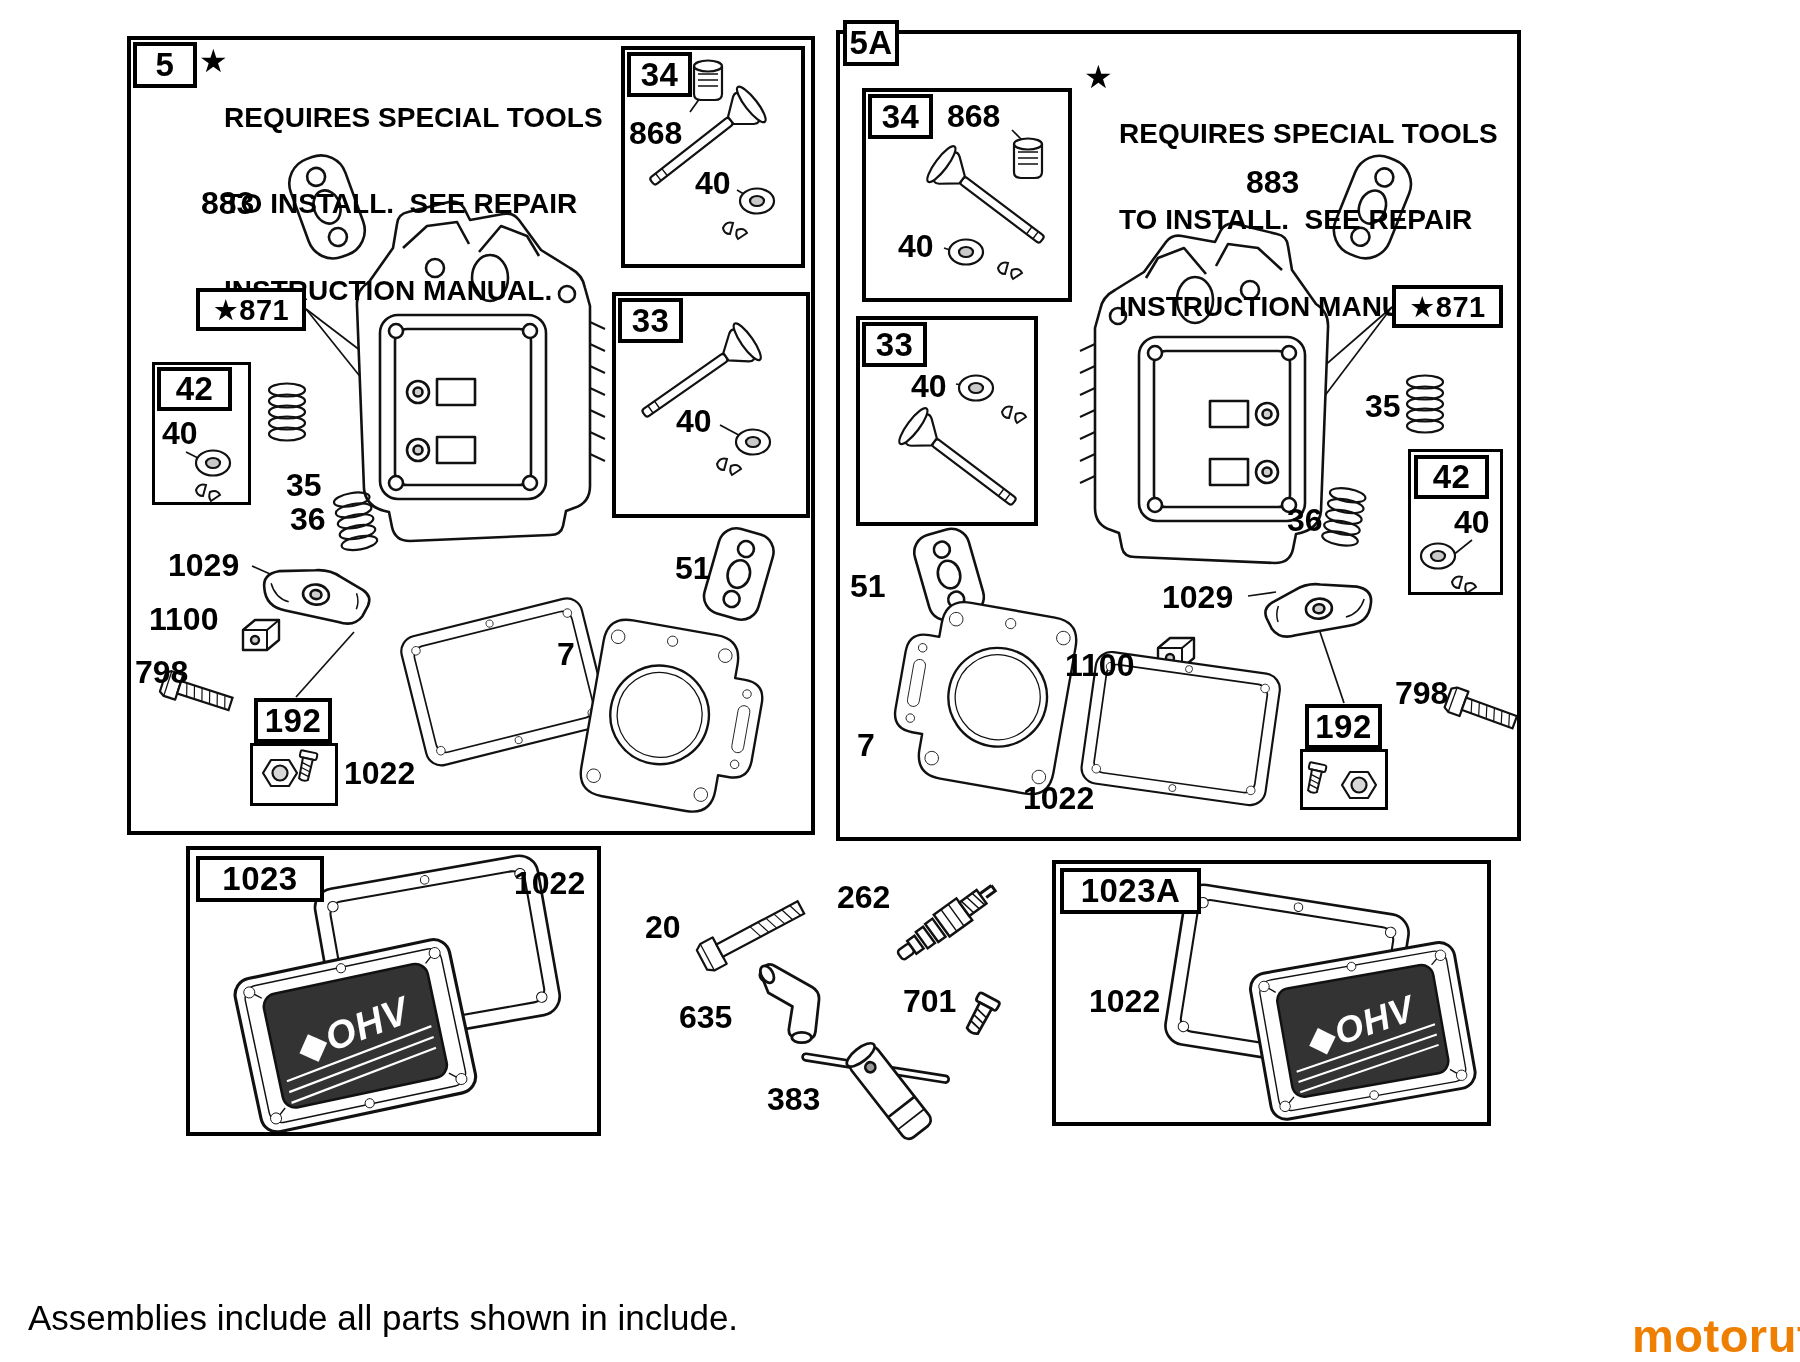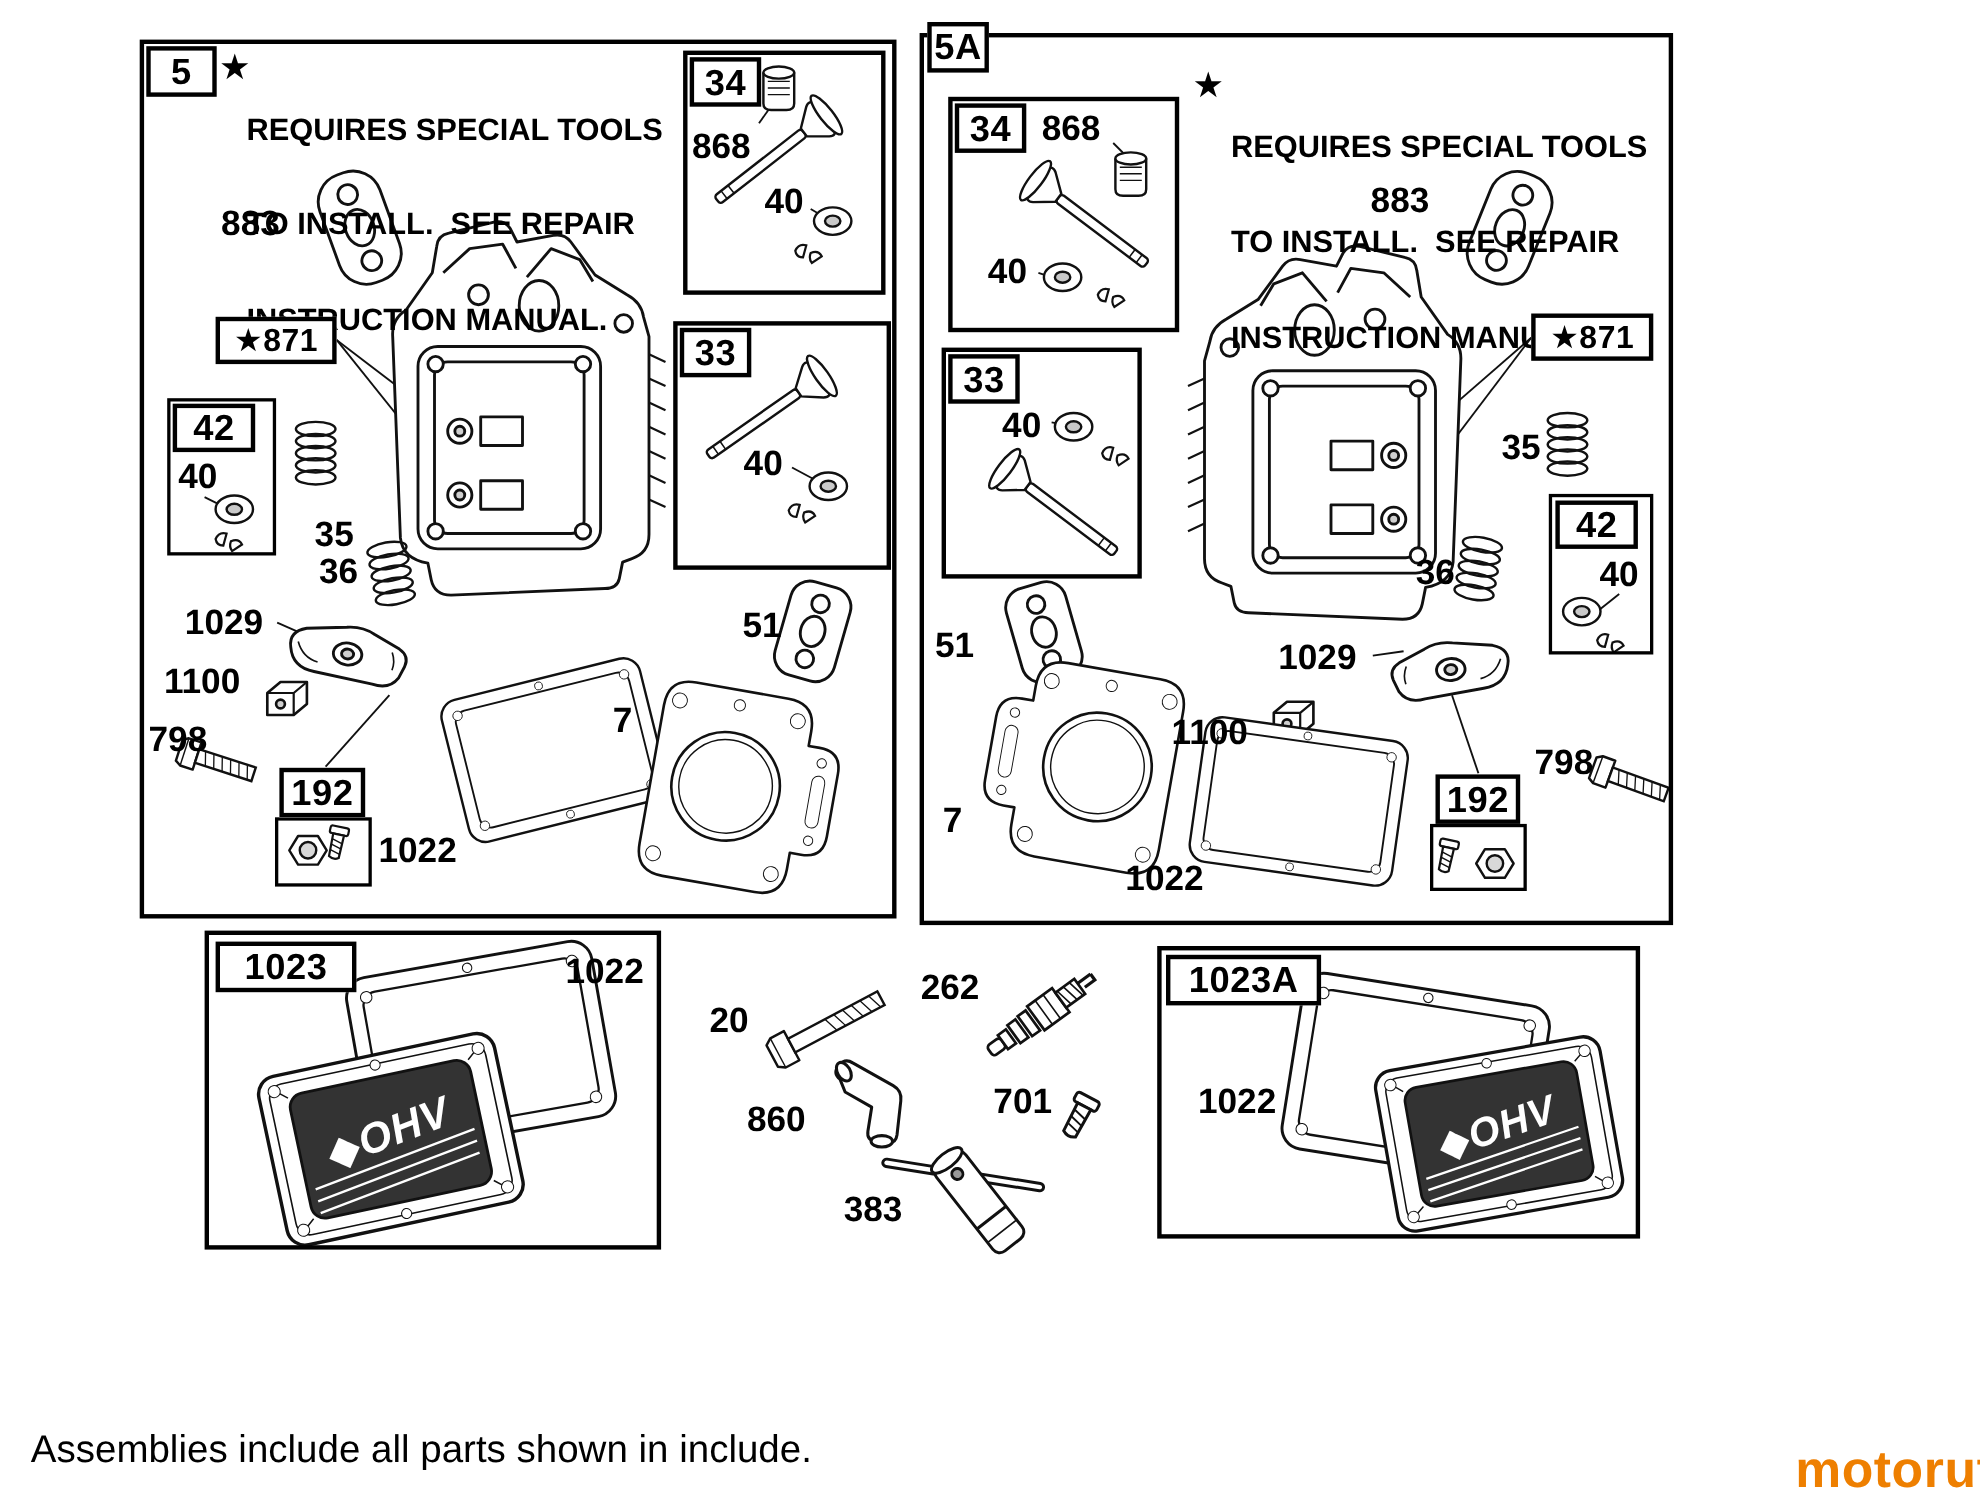--- a/index.html
+++ b/index.html
@@ -346,21 +346,21 @@
 <div class="pn" style="left:1162px;top:579px">1029</div>
 <div class="pn" style="left:1065px;top:647px">1100</div>
 <div class="pn" style="left:1395px;top:675px">798</div>
 <div class="pn" style="left:857px;top:727px">7</div>
 <div class="pn" style="left:1023px;top:780px">1022</div>
 
 <div class="pn" style="left:514px;top:865px">1022</div>
 <div class="pn" style="left:1089px;top:983px">1022</div>
 <div class="pn" style="left:645px;top:909px">20</div>
 <div class="pn" style="left:837px;top:879px">262</div>
-<div class="pn" style="left:679px;top:999px">860</div>
+<div class="pn" style="left:679px;top:999px">635</div>
 <div class="pn" style="left:903px;top:983px">701</div>
 <div class="pn" style="left:767px;top:1081px">383</div>
 
 <div class="footer-note" style="left:28px;top:1298px">Assemblies include all parts shown in include.</div>
 <div class="watermark" style="left:1632px;top:1308px">
   <span class="brand">motoruf</span>
     <span class="tld">.de</span>
 </div>
 
 </body></html>

